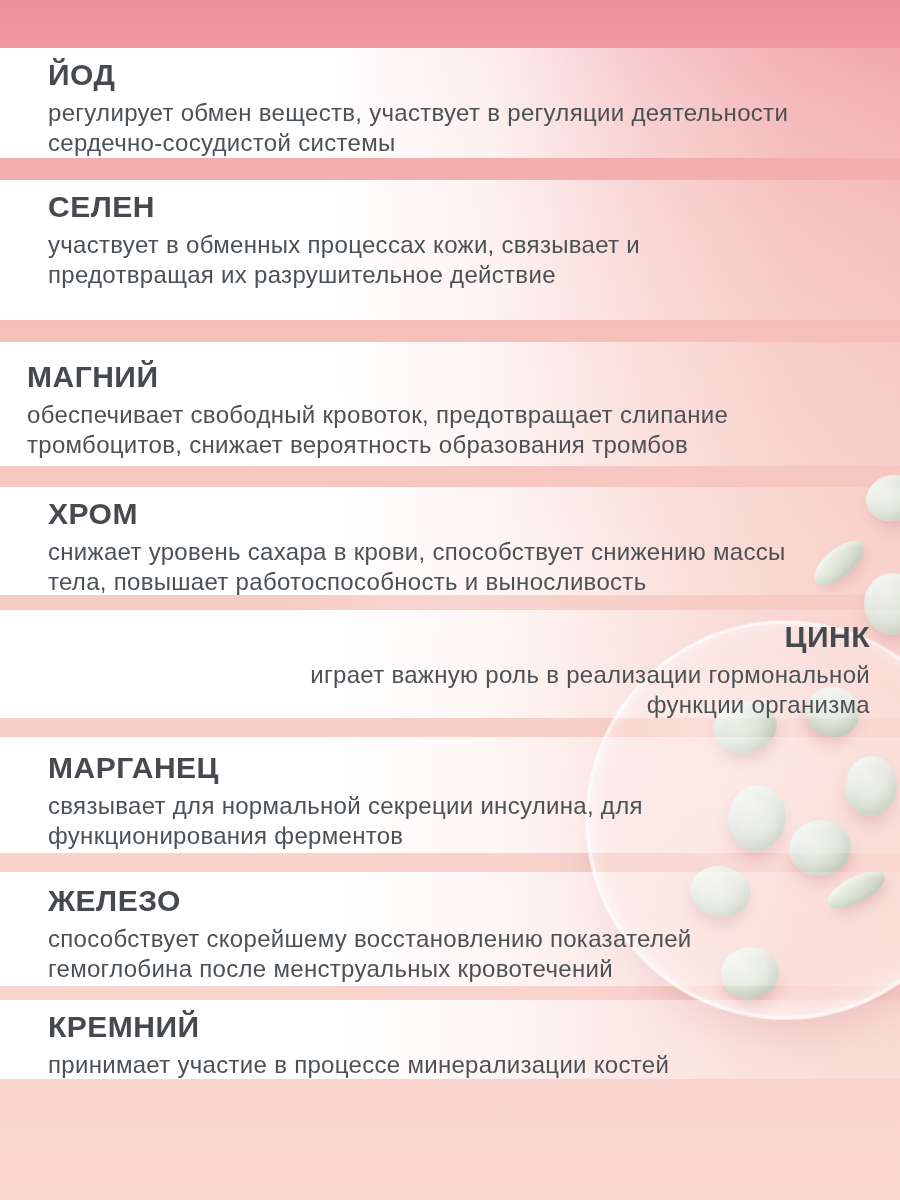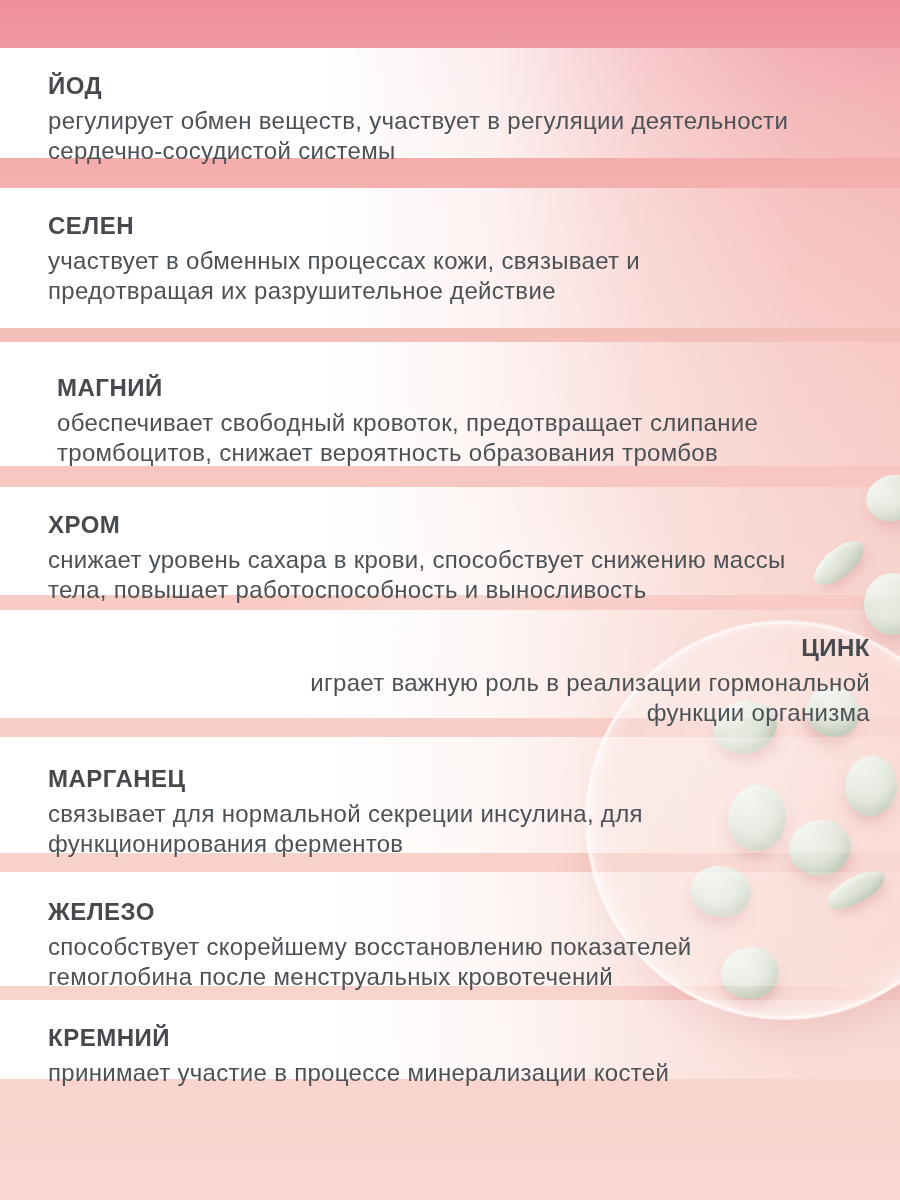--- a/index.html
+++ b/index.html
@@ -66,24 +66,24 @@
     position:absolute;z-index:4;left:0;width:900px;box-sizing:border-box;
     padding:10px 30px 0 48px;
     background:linear-gradient(90deg,
       var(--band-color,#ffffff) 0%,
       var(--band-color,#ffffff) 36%,
       rgba(255,255,255,.82) 55%,
       rgba(255,255,255,.45) 72%,
       rgba(255,255,255,.22) 88%,
       rgba(255,255,255,.14) 100%);
   }
-  .band.indent{padding-left:57px;}
+  .band.indent{padding-left:27px;}
   .title{
-    margin:14px 0 6px 0;
-    font-size:24px;font-weight:700;letter-spacing:.5px;
+    margin:0 0 6px 0;
+    font-size:30px;font-weight:700;letter-spacing:.5px;
     color:var(--title-color,#46494e);
   }
   .line{
     margin:0;
     font-size:24px;line-height:30px;letter-spacing:.3px;
     color:var(--body-color,#4c5156);
   }
 </style>
 </head>
 <body>
@@ -109,21 +109,21 @@
   <div class="pill edge" style="left:824px;top:877px;width:64px;height:26px;transform:rotate(-28deg);"></div>
   <div class="pill" style="left:690px;top:866px;width:61px;height:51px;transform:rotate(10deg);"></div>
   <div class="pill" style="left:721px;top:947px;width:58px;height:52px;transform:rotate(-6deg);"></div>
 
   <section class="band" style="top:48px;height:110px;">
     <h2 class="title">ЙОД</h2>
     <p class="line">регулирует обмен веществ, участвует в регуляции деятельности</p>
     <p class="line">сердечно-сосудистой системы</p>
   </section>
 
-  <section class="band" style="top:188px;height:140px;">
+  <section class="band" style="top:180px;height:140px;">
     <h2 class="title">СЕЛЕН</h2>
     <p class="line">участвует в обменных процессах кожи, связывает и</p>
     <p class="line">предотвращая их разрушительное действие</p>
   </section>
 
   <section class="band indent" style="top:342px;height:124px;padding-top:18px;">
     <h2 class="title">МАГНИЙ</h2>
     <p class="line">обеспечивает свободный кровоток, предотвращает слипание</p>
     <p class="line">тромбоцитов, снижает вероятность образования тромбов</p>
   </section>

